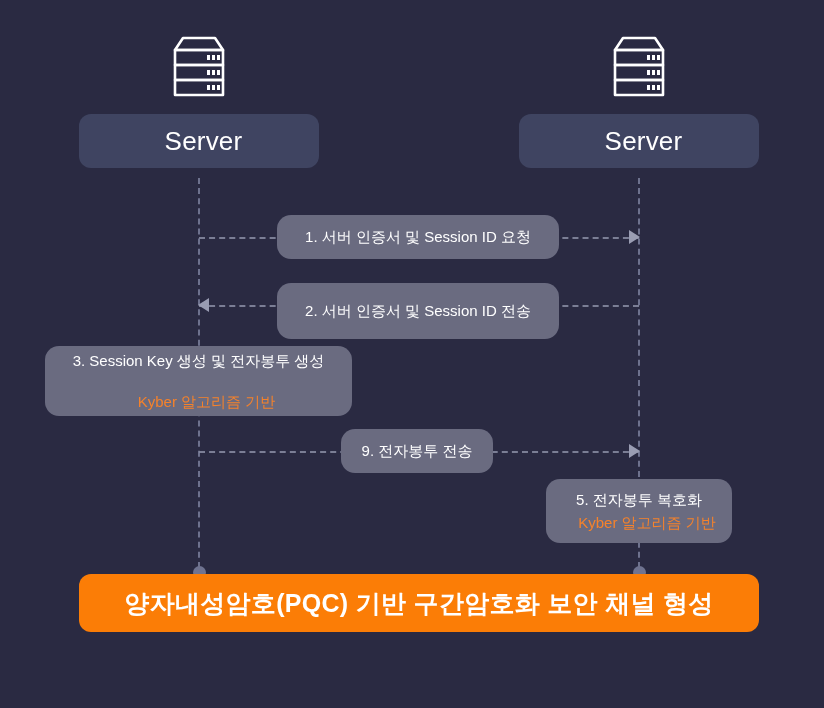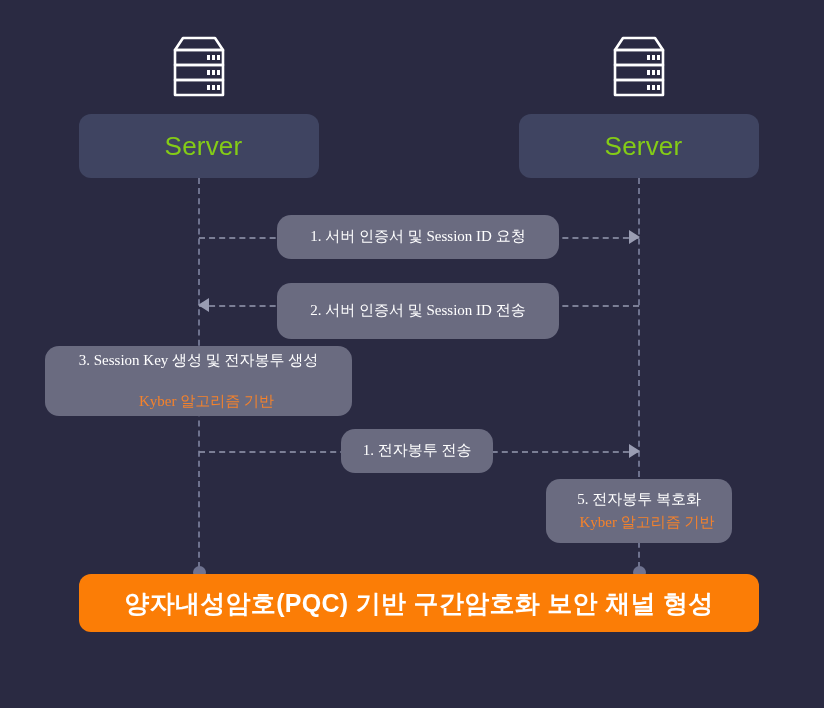--- a/index.html
+++ b/index.html
@@ -30,27 +30,27 @@
     width: 240px;
     text-align: center;
   }
   .actor-icon {
     width: 72px;
     height: 72px;
     margin: 0 auto 12px auto;
     display: block;
   }
   .actor-box {
-    height: 64px;
+    height: 54px;
     border-radius: 12px;
     background: #3f4461;
     display: flex;
     align-items: center;
     justify-content: center;
-    color: #84cc16;
+    color: #ffffff;
     font-size: 26px;
     letter-spacing: .2px;
     padding-left: 9px;
   }
 
   
   .msgrow {
     position: absolute;
     height: 0;
   }
@@ -87,21 +87,20 @@
     font-size: 15px;
     display: flex;
     flex-direction: column;
     align-items: center;
     justify-content: center;
     box-sizing: border-box;
     padding: 9px 18px;
     text-align: center;
     line-height: 1.55;
     white-space: nowrap;
-    font-family: Liberation Serif, serif;
   }
   .label .sub {
     color: #f5822b;
     margin-left: 16px;
   }
 
   
   .dot {
     position: absolute;
     width: 13px;
@@ -202,21 +201,21 @@
   <div class="label" style="left:45px; top:346px; width:307px; height:70px;gap:18px;">
     <span>3. Session Key 생성 및 전자봉투 생성</span>
     <span class="sub">Kyber 알고리즘 기반</span>
   </div>
 
   <div class="msgrow" style="left:0; top:451px;">
     <div class="dashline" style="left:199px; width:440px;"></div>
     <div class="arrowhead right" style="left:629px;"></div>
   </div>
   <div class="label" style="left:341px; top:429px; width:152px; height:44px;">
-    <span>1. 전자봉투 전송</span>
+    <span>9. 전자봉투 전송</span>
   </div>
 
   <div class="label" style="left:546px; top:479px; width:186px; height:64px;">
     <span>5. 전자봉투 복호화</span>
     <span class="sub">Kyber 알고리즘 기반</span>
   </div>
 
   <div class="dot" style="left:193px; top:566px;"></div>
   <div class="dot" style="left:633px; top:566px;"></div>
 

